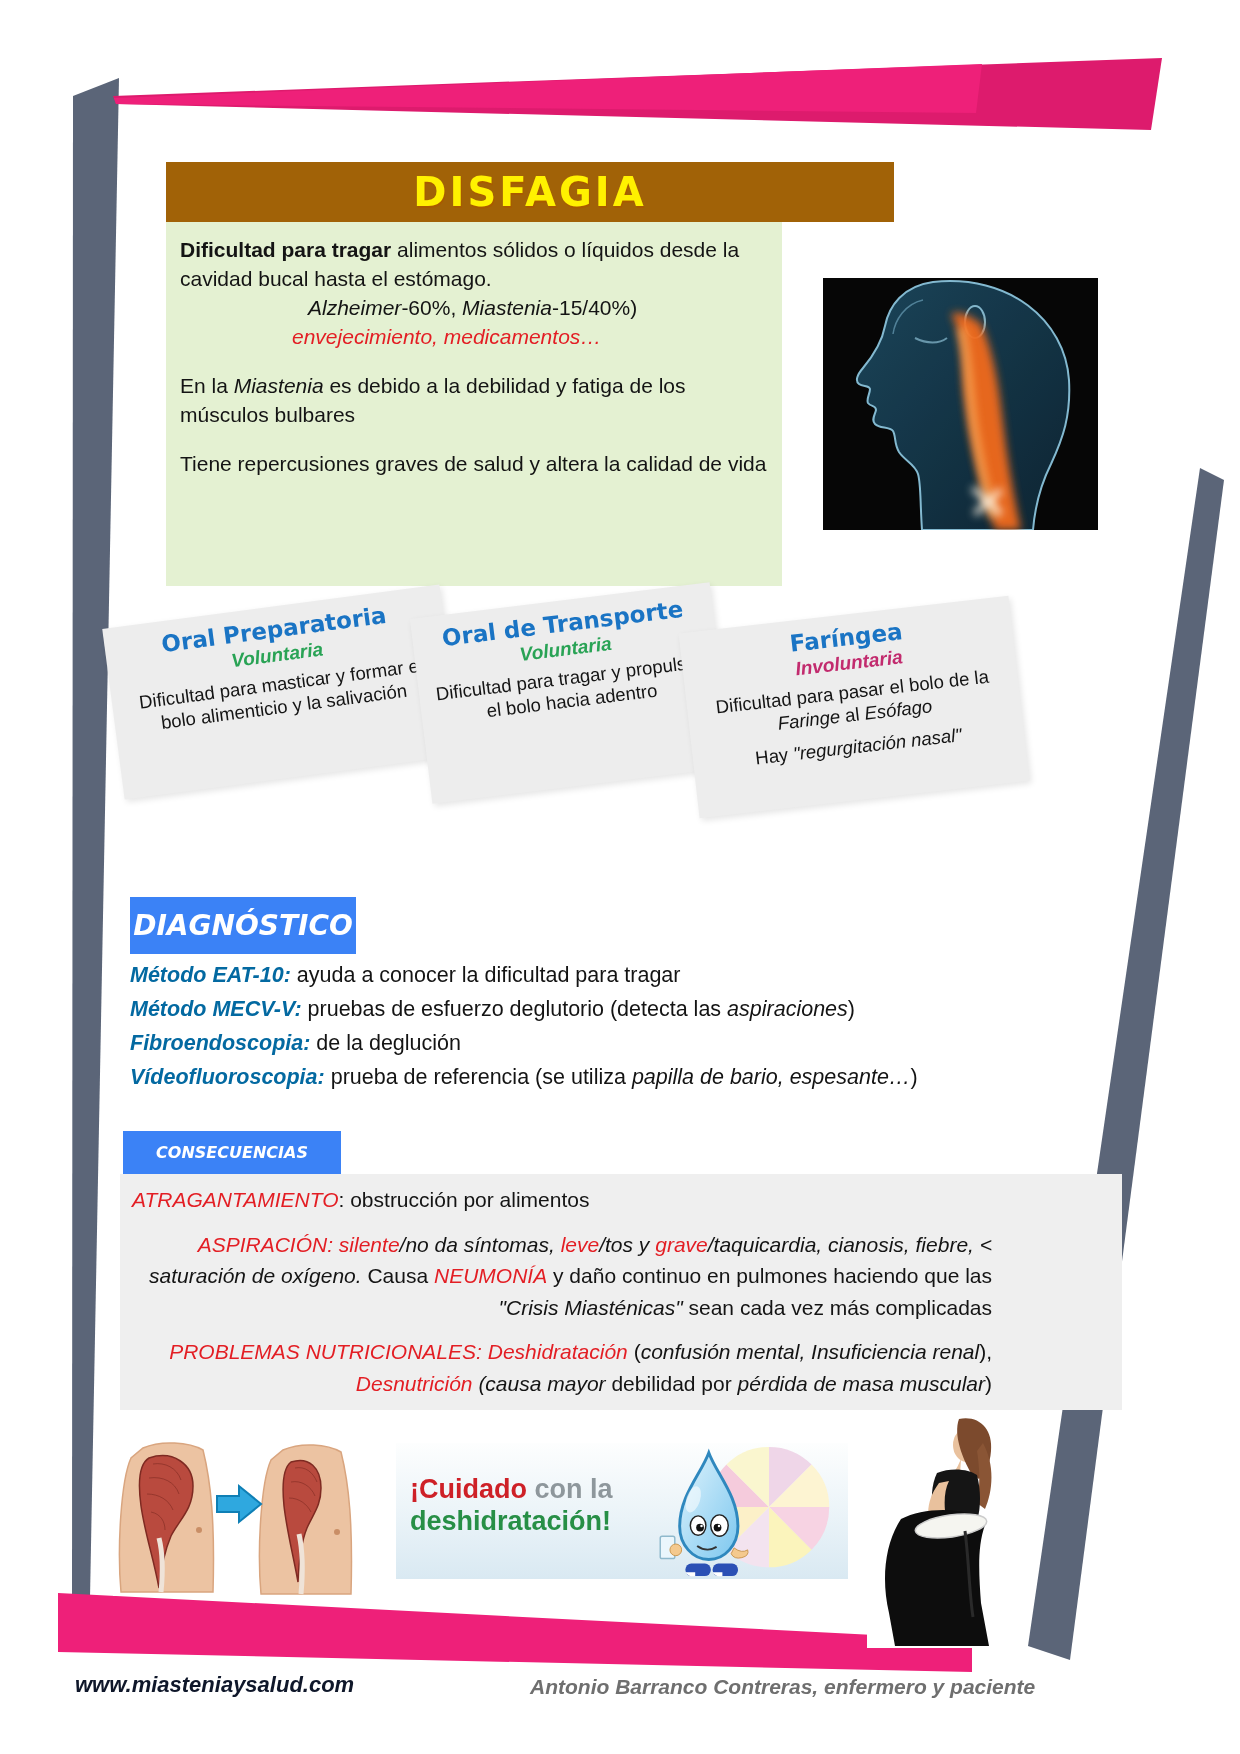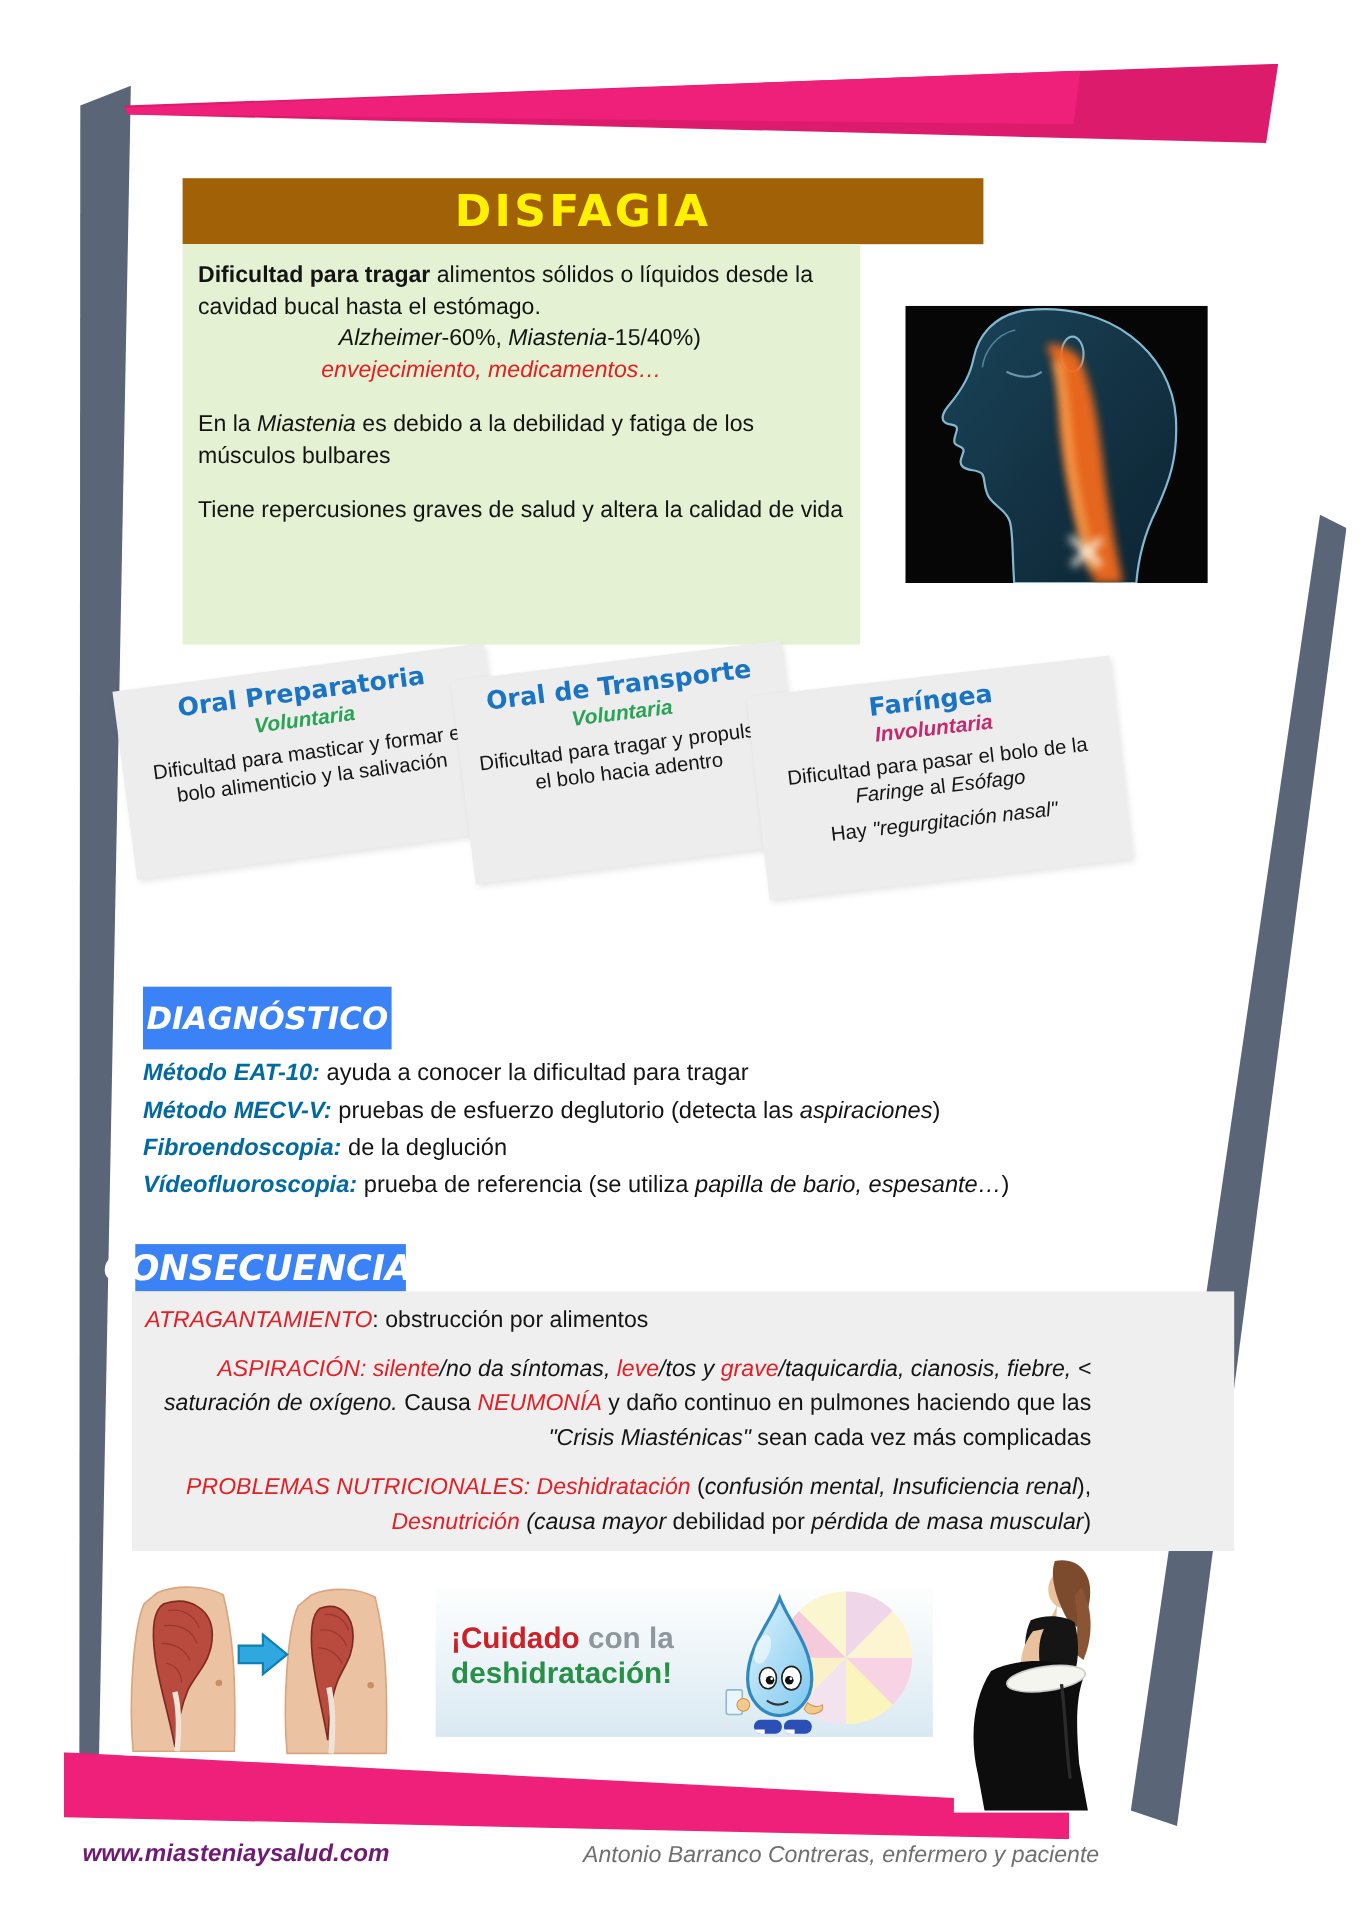--- a/index.html
+++ b/index.html
@@ -50,22 +50,22 @@
   .b{font-weight:700;}
   .bl{color:#0369a1;font-weight:700;font-style:italic;}
   .hr{color:#CE2027;font-weight:700;}
   .hg{color:#8E979C;font-weight:700;}
   .hv{color:#278F46;font-weight:700;}
 
   .hydration{left:396px;top:1443px;width:452px;height:136px;
       background:linear-gradient(180deg,#FDFEFE 0%,#EAF3F8 55%,#D9E9F2 100%);}
   .hydration-text{position:absolute;left:14px;top:30px;width:210px;font-size:27px;line-height:1.2;}
 
-  .footer-left{left:75px;top:1672px;font-size:22px;font-weight:700;font-style:italic;color:#701a75;}
-  .footer-right{left:530px;top:1675px;width:560px;font-size:21px;font-weight:400;font-style:italic;color:#6F6F6F;}
+  .footer-left{left:75px;top:1672px;font-size:22px;font-weight:700;font-style:italic;color:#0f172a;}
+  .footer-right{left:530px;top:1675px;width:560px;font-size:21px;font-weight:700;font-style:italic;color:#6F6F6F;}
 </style>
 </head>
 <body>
 
 <div class="band left-band"></div>
 <div class="band right-band"></div>
 <div class="band ribbon-back"></div>
 <div class="band ribbon-front"></div>
 <div class="band ribbon-bottom"></div>
 
@@ -133,21 +133,21 @@
   <span>DIAGNÓSTICO</span>
 </div>
 
 <div class="abs diag-list">
   <div><span class="bl">Método EAT-10:</span><span> ayuda a conocer la dificultad para tragar</span></div>
   <div><span class="bl">Método MECV-V:</span><span> pruebas de esfuerzo deglutorio (detecta las </span><span class="i">aspiraciones</span><span>)</span></div>
   <div><span class="bl">Fibroendoscopia:</span><span>  de la deglución</span></div>
   <div><span class="bl">Vídeofluoroscopia:</span><span> prueba de referencia (se utiliza </span><span class="i">papilla de bario, espesante…</span><span>)</span></div>
 </div>
 
-<div class="abs section-label" style="left:123px;top:1131px;width:246px;height:43px;font-size:32px;">
+<div class="abs section-label" style="left:123px;top:1131px;width:218px;height:43px;font-size:16px;">
   <span>CONSECUENCIAS</span>
 </div>
 
 <div class="abs consec-panel">
   <p><span class="r i">ATRAGANTAMIENTO</span><span>: obstrucción por alimentos</span></p>
   <p><span class="r i">ASPIRACIÓN:</span><span> </span><span class="r i">silente</span><span class="i">/no da síntomas, </span><span class="r i">leve</span><span class="i">/tos y </span><span class="r i">grave</span><span class="i">/taquicardia, cianosis, fiebre, &lt; saturación de oxígeno. </span><span>Causa </span><span class="r i">NEUMONÍA</span><span> y daño continuo en pulmones haciendo que las </span><span class="i">"Crisis Miasténicas"</span><span> sean cada vez más complicadas</span></p>
   <p><span class="r i">PROBLEMAS NUTRICIONALES: </span><span class="r i">Deshidratación</span><span> (</span><span class="i">confusión mental, Insuficiencia renal</span><span>), </span><span class="r i">Desnutrición</span><span class="i"> (causa mayor </span><span>debilidad por </span><span class="i">pérdida de masa muscular</span><span>)</span></p>
 </div>
 
 <svg class="abs" style="left:113px;top:1438px;" width="270" height="158" viewBox="0 0 270 158">

